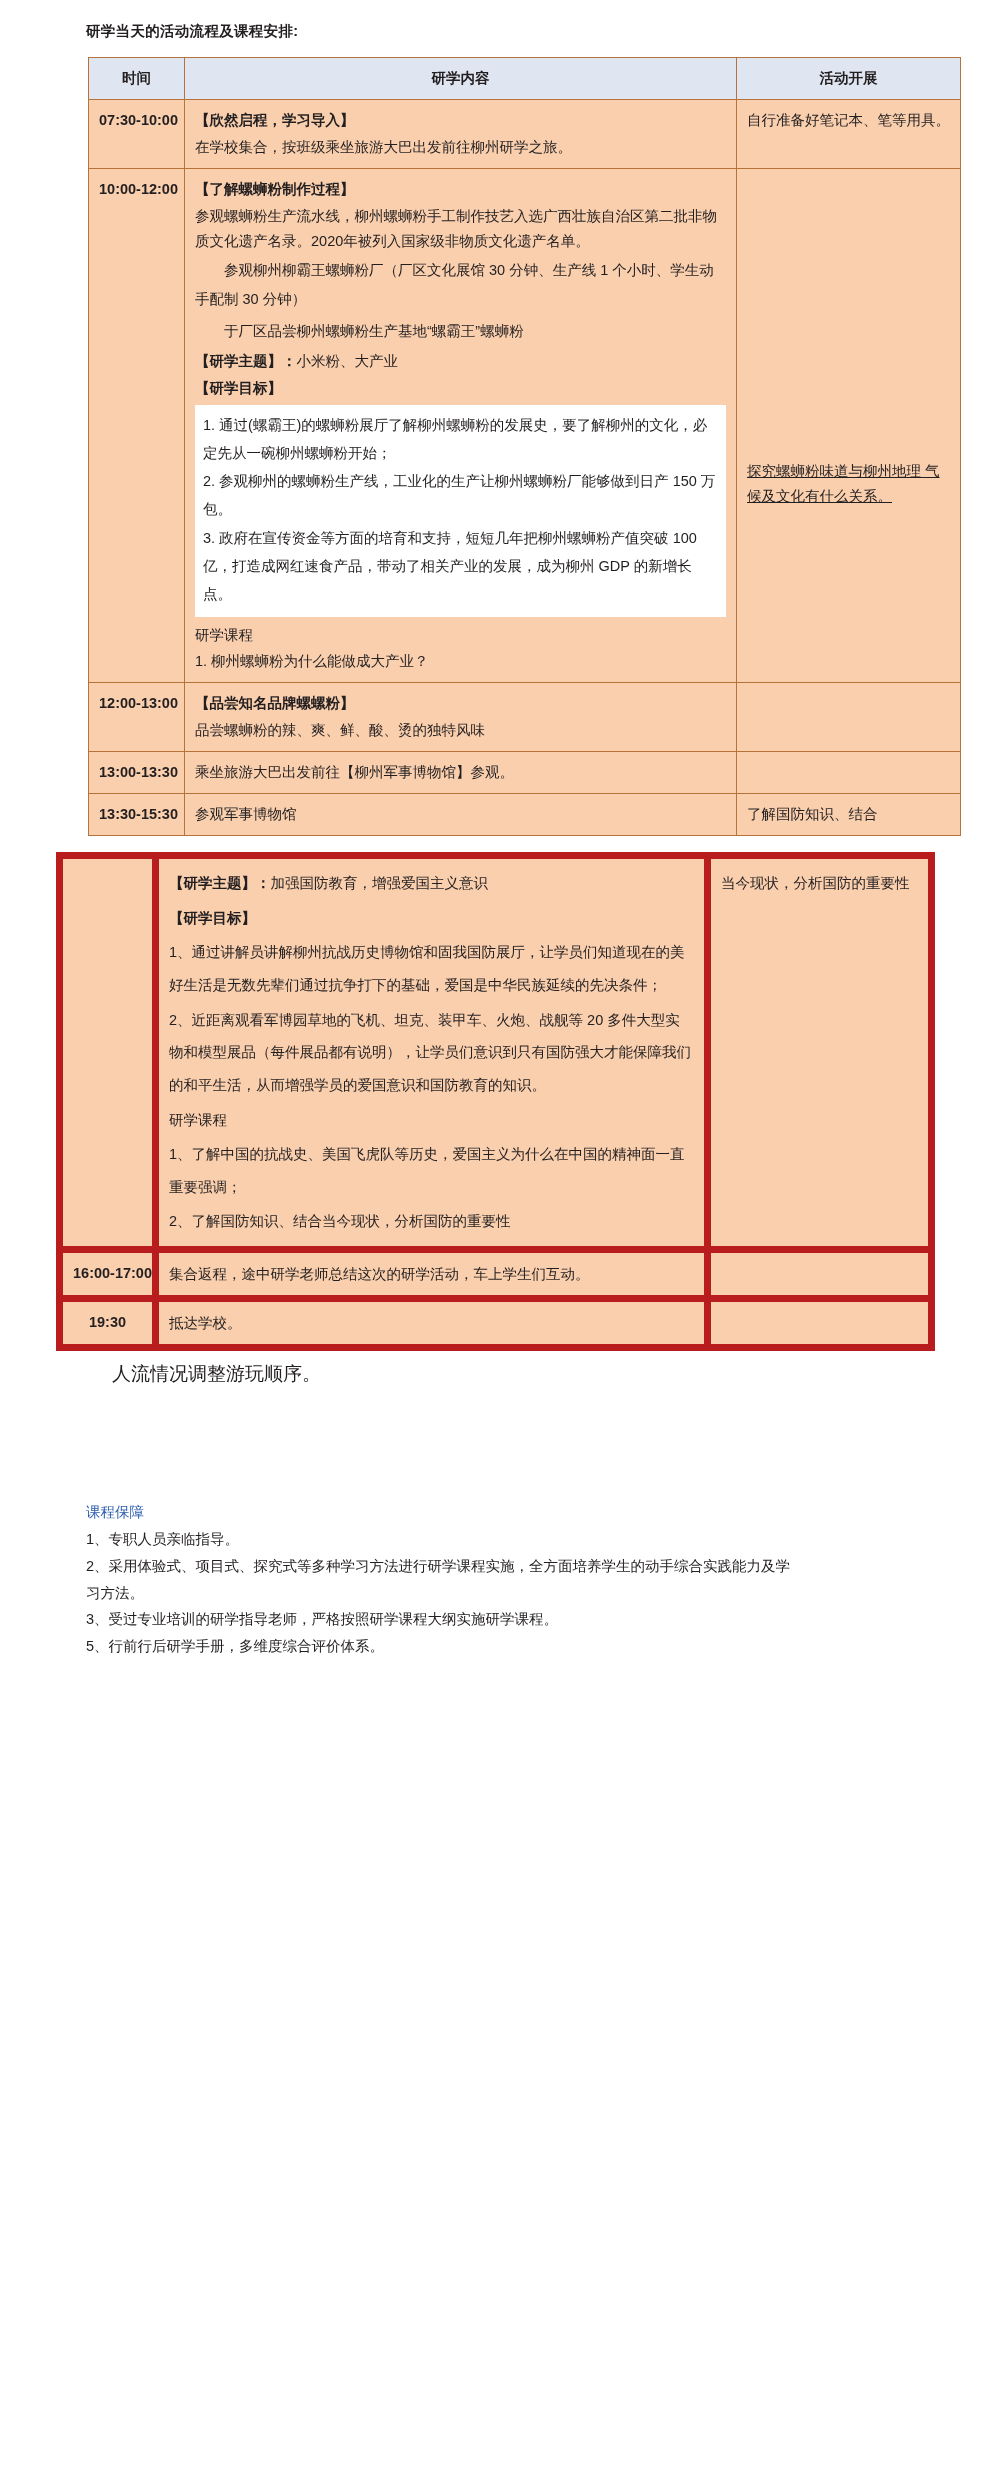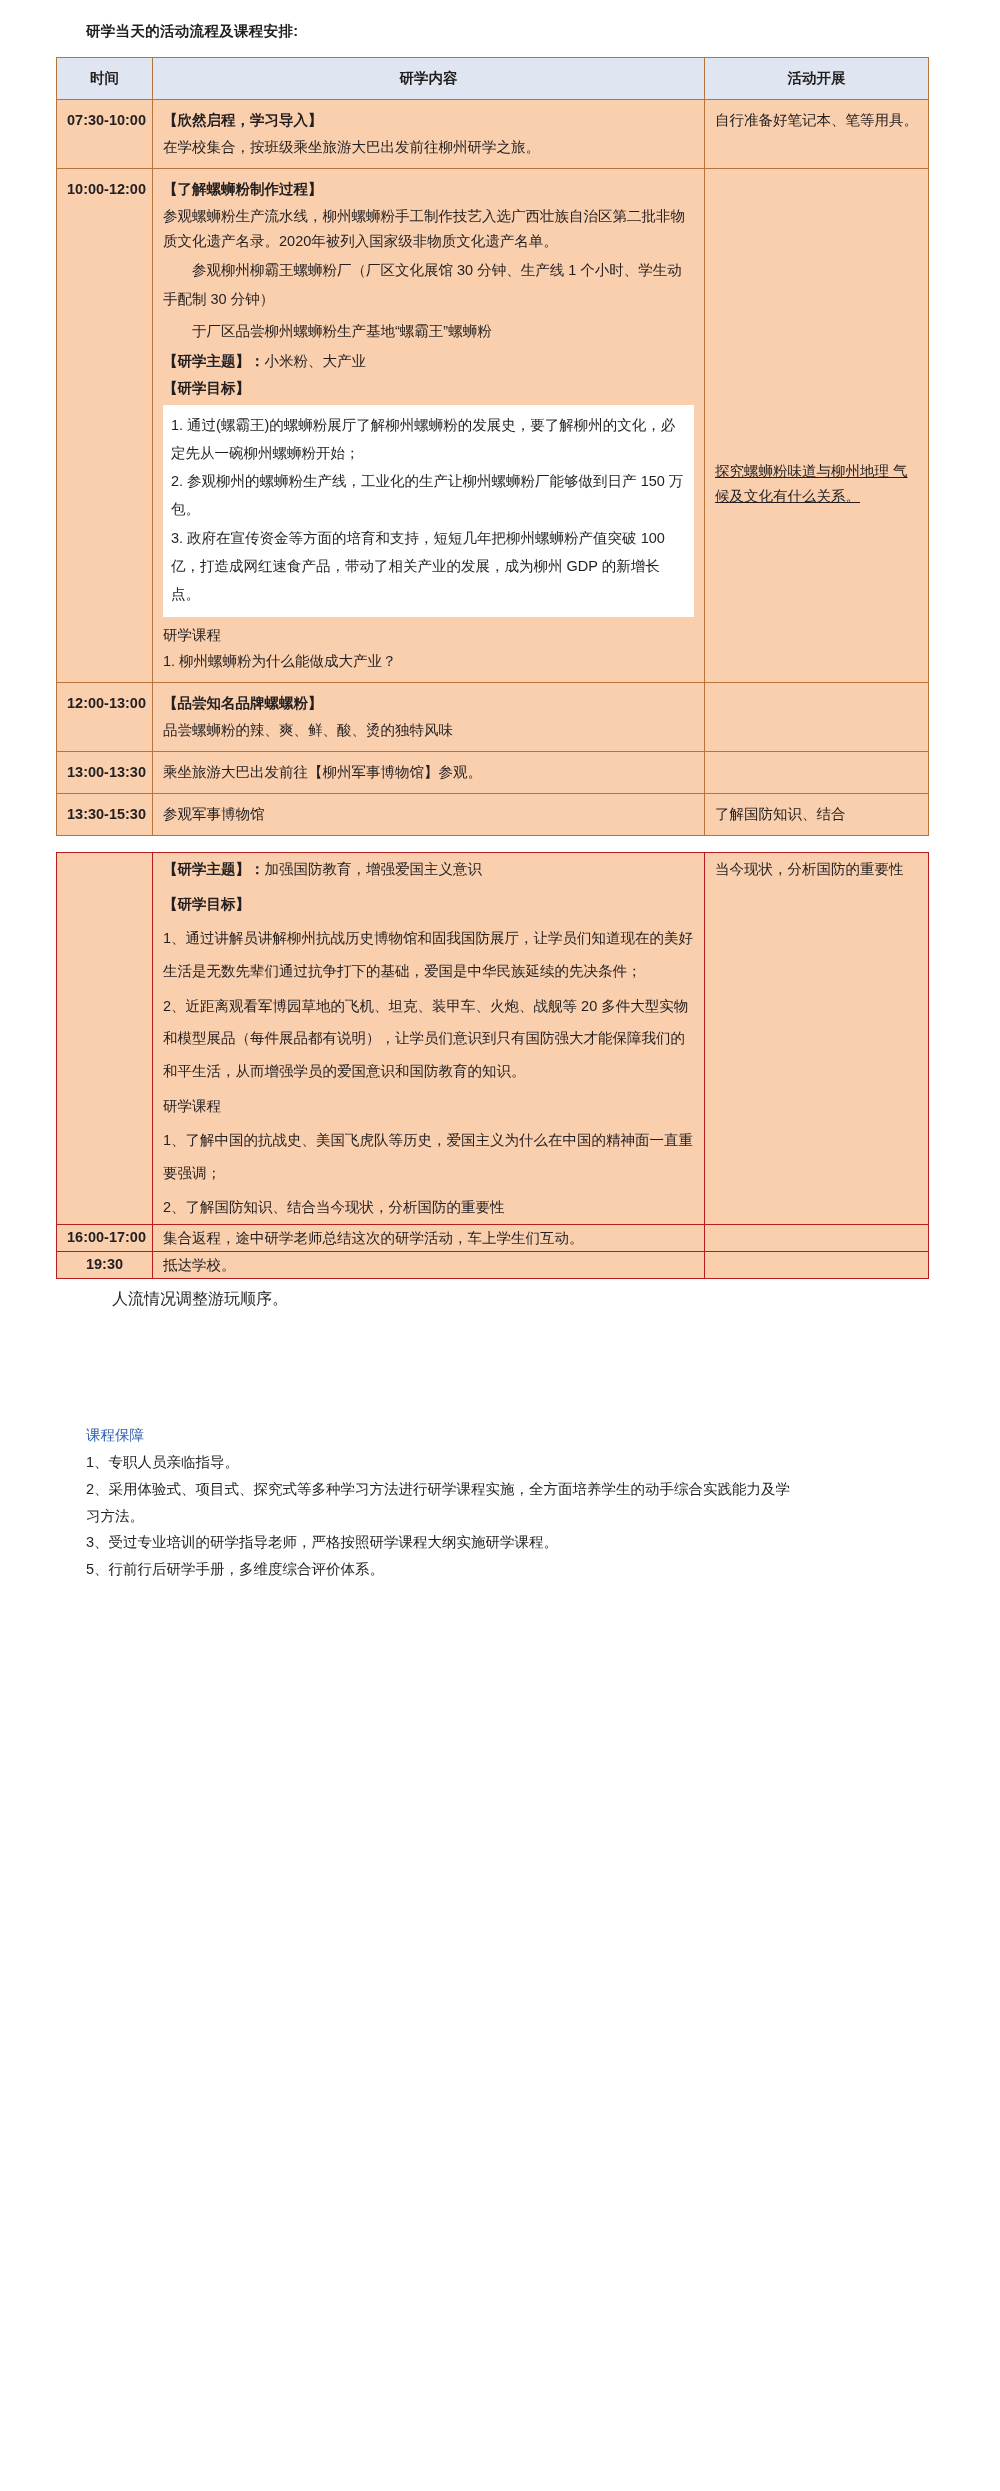--- a/index.html
+++ b/index.html
@@ -22,21 +22,21 @@
   }
   .doc-title {
     font-weight: bold;
     font-size: 14.5px;
     margin: 0 0 16px 86px;
     letter-spacing: .3px;
   }
   table.sched {
     border-collapse: collapse;
     width: 872px;
-    margin: 0 auto 0 56px;
+    margin: 0 auto 0 88px;
     table-layout: fixed;
   }
   table.sched td, table.sched th {
     border: 1px solid #b8733a;
     vertical-align: top;
     padding: 8px 10px;
     font-size: 14.5px;
     line-height: 1.72;
     background: #f9cfae;
   }
@@ -80,34 +80,34 @@
   }
   .objective-box .p + .p { margin-top: 0; }
 
   table.sched2 {
     border-collapse: collapse;
     width: 872px;
     margin: 0 auto 0 56px;
     table-layout: fixed;
   }
   table.sched2 td {
-    border: 1px solid #b91c1c;
+    border: 7px solid #b91c1c;
     vertical-align: top;
-    padding: 0 10px;
+    padding: 8px 10px;
     font-size: 14.5px;
     line-height: 2.25;
     background: #f9cfae;
   }
   table.sched2 td.time {
     line-height: 1.7;
   }
 
   .note {
     margin: 10px 0 0 112px;
-    font-size: 16px;
+    font-size: 19px;
   }
 
   .footer {
     margin: 112px 12px 0 86px;
     line-height: 1.85;
     font-size: 14.5px;
   }
   .footer .head {
     color: #2e5fb0;
     font-weight: normal;

